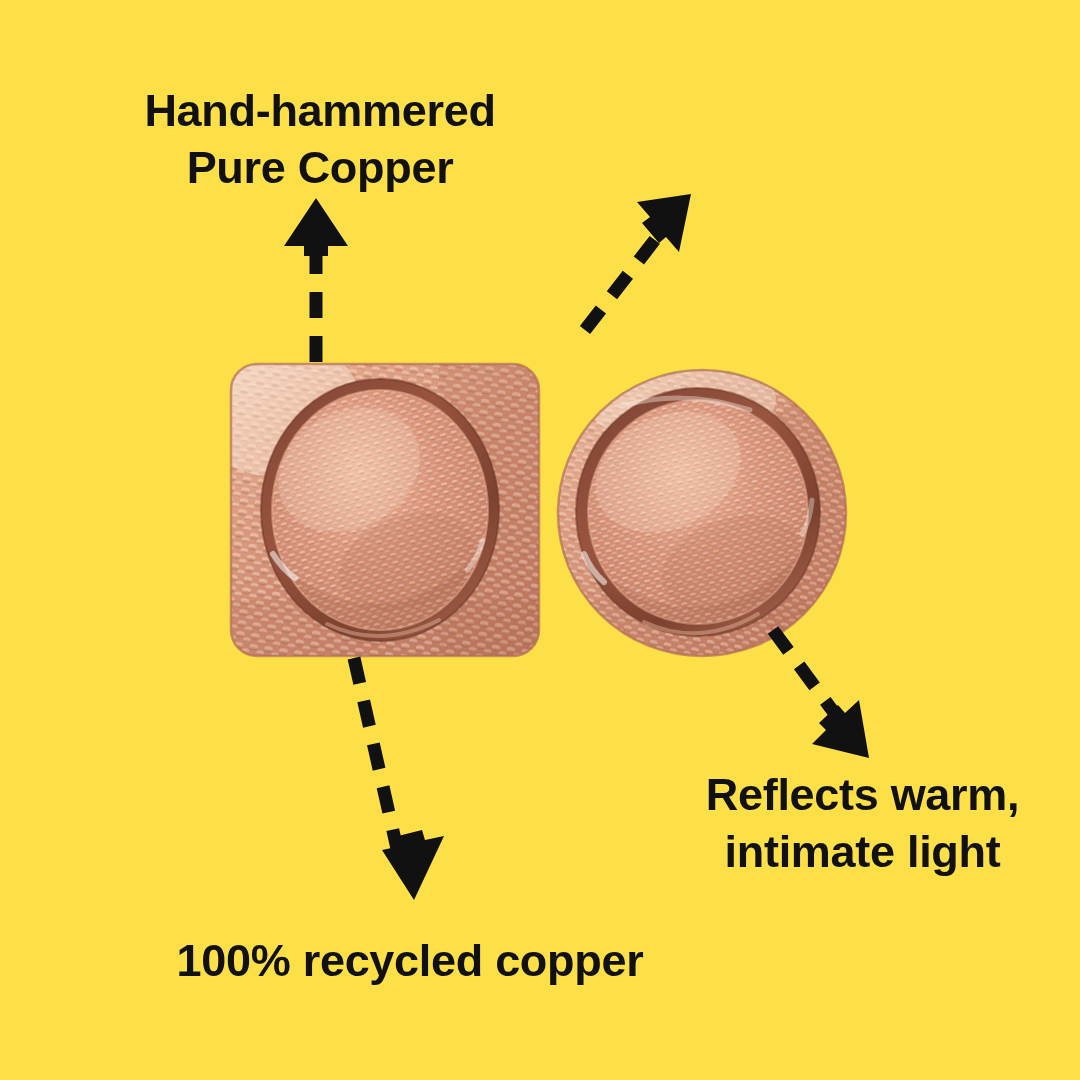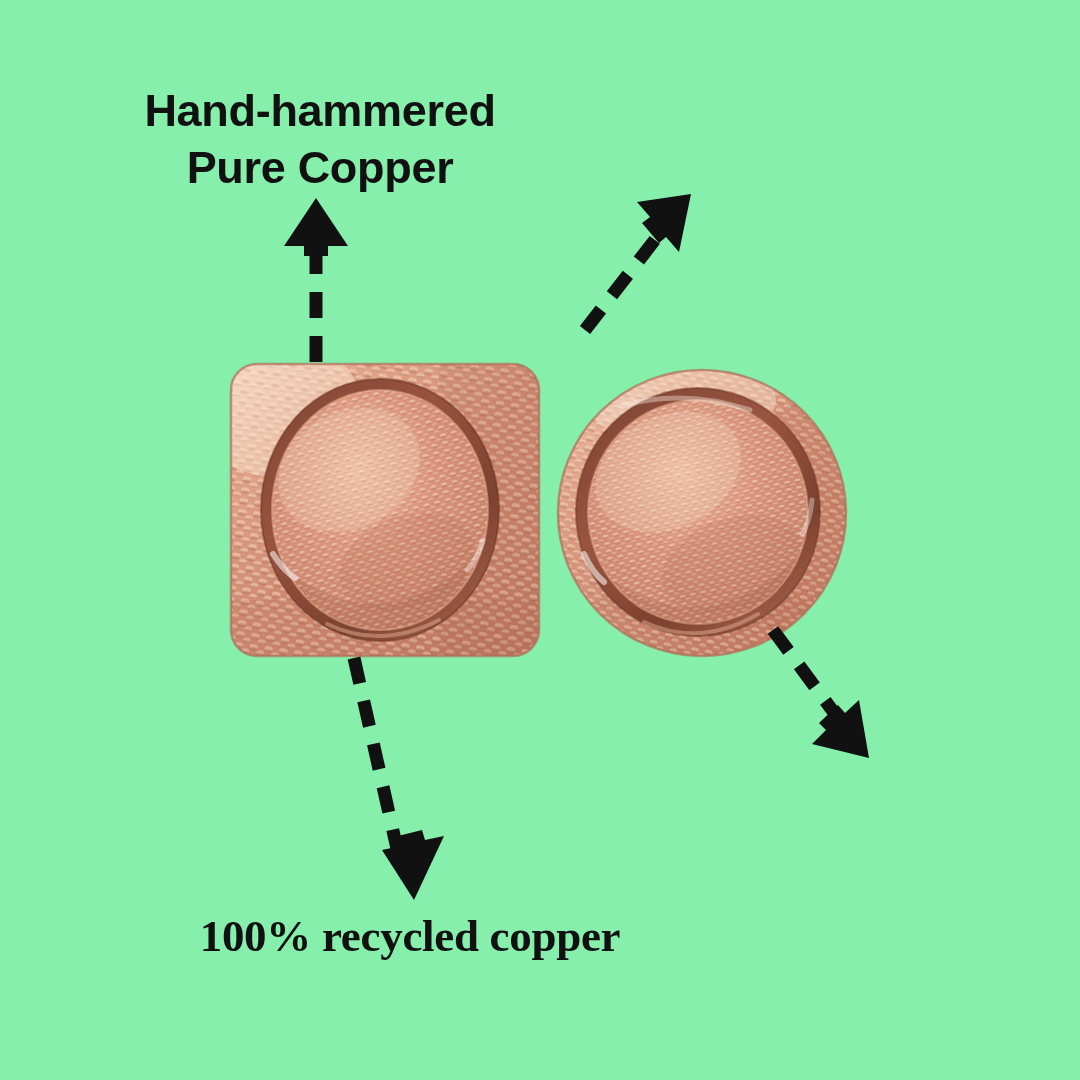--- a/index.html
+++ b/index.html
@@ -43,23 +43,22 @@
     top: 70px;
     width: 390px;
   }
   #callout-reflects {
     left: 690px;
     top: 766px;
     width: 345px;
   }
   #callout-recycled {
     left: 130px;
-    top: 908px;
+    top: 932px;
     width: 560px;
-    font-family: Liberation Serif, serif;
   }
 
   
   #arrow-layer {
     position: absolute;
     left: 0;
     top: 0;
     width: 1080px;
     height: 1080px;
     pointer-events: none;
@@ -85,21 +84,21 @@
 
   .plate svg {
     display: block;
     width: 100%;
     height: 100%;
   }
 </style>
 </head>
 <body style="background: rgb(255, 255, 255);">
 
-<div id="stage" style="background: #86efac;">
+<div id="stage" style="background: #fde047;">
 
   <div class="plate" id="plate-square">
     <svg viewBox="0 0 312 296" xmlns="http://www.w3.org/2000/svg">
       <defs>
 
         <pattern id="sqHammerOuter" width="15" height="11" patternUnits="userSpaceOnUse" patternTransform="rotate(8)">
           <ellipse cx="4" cy="3.5" rx="4.4" ry="2.4" fill="#f6d2b9" opacity="0.72"></ellipse>
           <ellipse cx="4" cy="5.6" rx="4.0" ry="1.7" fill="#94513c" opacity="0.38"></ellipse>
           <ellipse cx="11.5" cy="8.5" rx="4.0" ry="2.2" fill="#fae1cd" opacity="0.55"></ellipse>
           <ellipse cx="11.5" cy="10.3" rx="3.6" ry="1.4" fill="#8a4a38" opacity="0.30"></ellipse>
@@ -271,16 +270,18 @@
     <g>
       <line x1="773" y1="630" x2="841" y2="722" stroke="#111111" stroke-width="13" stroke-dasharray="26 18" stroke-linecap="butt"></line>
       <path d="M 869 758 L 812 744 L 826 730 L 819 723 L 838 705 L 845 713 L 859 700 Z" fill="#111111"></path>
     </g>
   </svg>
 
   <div class="callout" id="callout-hand-hammered" style="color: rgb(17, 17, 17);">Hand-hammered
 Pure Copper</div>
 
 
+  <div class="callout" id="callout-reflects" style="color: rgb(17, 17, 17);">Reflects warm,
+intimate light</div>
 
   <div class="callout" id="callout-recycled" style="color: rgb(17, 17, 17);">100% recycled copper</div>
 
 </div>
 
 </body></html>

